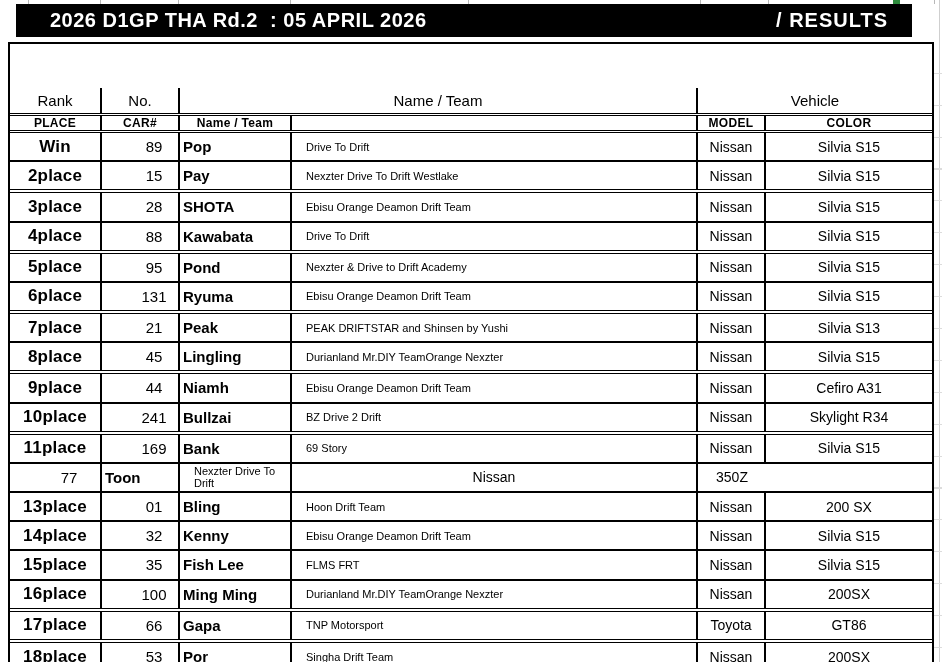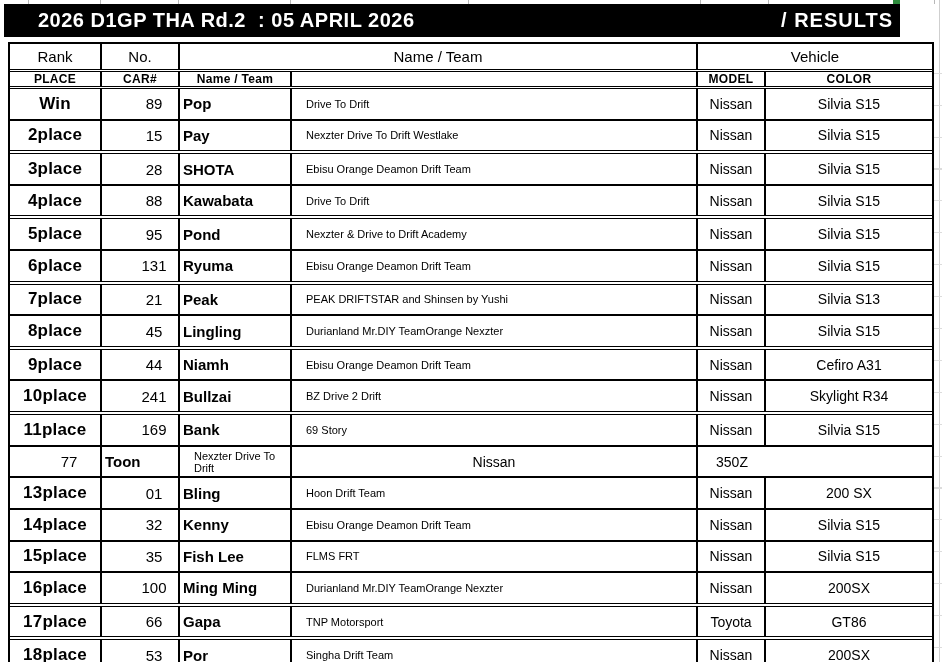--- a/index.html
+++ b/index.html
@@ -9,33 +9,33 @@
 
   
   .top-strip { position:absolute; left:0; top:0; width:942px; height:4px; background:#fff; }
   .tick { position:absolute; top:0; width:1px; height:4px; background:#b8b8b8; }
   .green-marker { position:absolute; top:0; left:893px; width:7px; height:4px; background:var(--flag-green,#2e8b3d); }
   .right-gutter { position:absolute; left:934px; top:42px; width:8px; height:620px;
     background:repeating-linear-gradient(to bottom, transparent 0 30.8px, #dcdcdc 30.8px 31.9px); }
   .right-edge-line { position:absolute; left:939px; top:0; width:1px; height:662px; background:#cfcfcf; }
 
   
-  .title-bar { position:absolute; left:4px; top:4px; width:896px; height:33px; background:var(--header-bg,#000);
+  .title-bar { position:absolute; left:16px; top:4px; width:896px; height:33px; background:var(--header-bg,#000);
     color:var(--header-text,#fff); display:flex; align-items:center; justify-content:space-between; }
   .title-bar .title { font-weight:bold; font-size:20px; margin-left:34px; white-space:pre; letter-spacing:0.5px; }
-  .title-bar .results { font-weight:bold; font-size:20px; margin-right:7px; white-space:pre; letter-spacing:1px; }
+  .title-bar .results { font-weight:bold; font-size:20px; margin-right:24px; white-space:pre; letter-spacing:1px; }
 
   
   .table { position:absolute; left:8px; top:42px; width:926px; height:628px;
     border:2px solid #000; border-bottom:none; background:#fff; display:flex; flex-direction:column; }
   .c { border-right:2px solid #000; display:flex; align-items:center; justify-content:center; overflow:hidden; }
   .c:last-child { border-right:none; }
 
   .thead1 { display:grid; grid-template-columns:92px 78px 518px 234px; height:28px; flex:0 0 auto;
-    border-bottom:3px double #000; font-size:15px; }
+    border-bottom:3px double #000; font-size:15px;margin-top:44px; }
   .thead2 { display:grid; grid-template-columns:92px 78px 112px 406px 68px 166px; height:17px; flex:0 0 auto;
     border-bottom:3px double #000; font-size:12px; font-weight:bold; letter-spacing:0.3px; }
 
   .tbody { flex:1 1 auto; display:flex; flex-direction:column; }
   .trow { display:grid; grid-template-columns:92px 78px 112px 406px 68px 166px; flex:1 1 0;
     border-bottom:2px solid #000; background:#fff; }
   .trow.dsep { border-bottom:4px double #000; }
   .trow.last { border-bottom:none; }
 
   .cell-rank { font-weight:bold; font-size:17px; letter-spacing:0.2px; }

